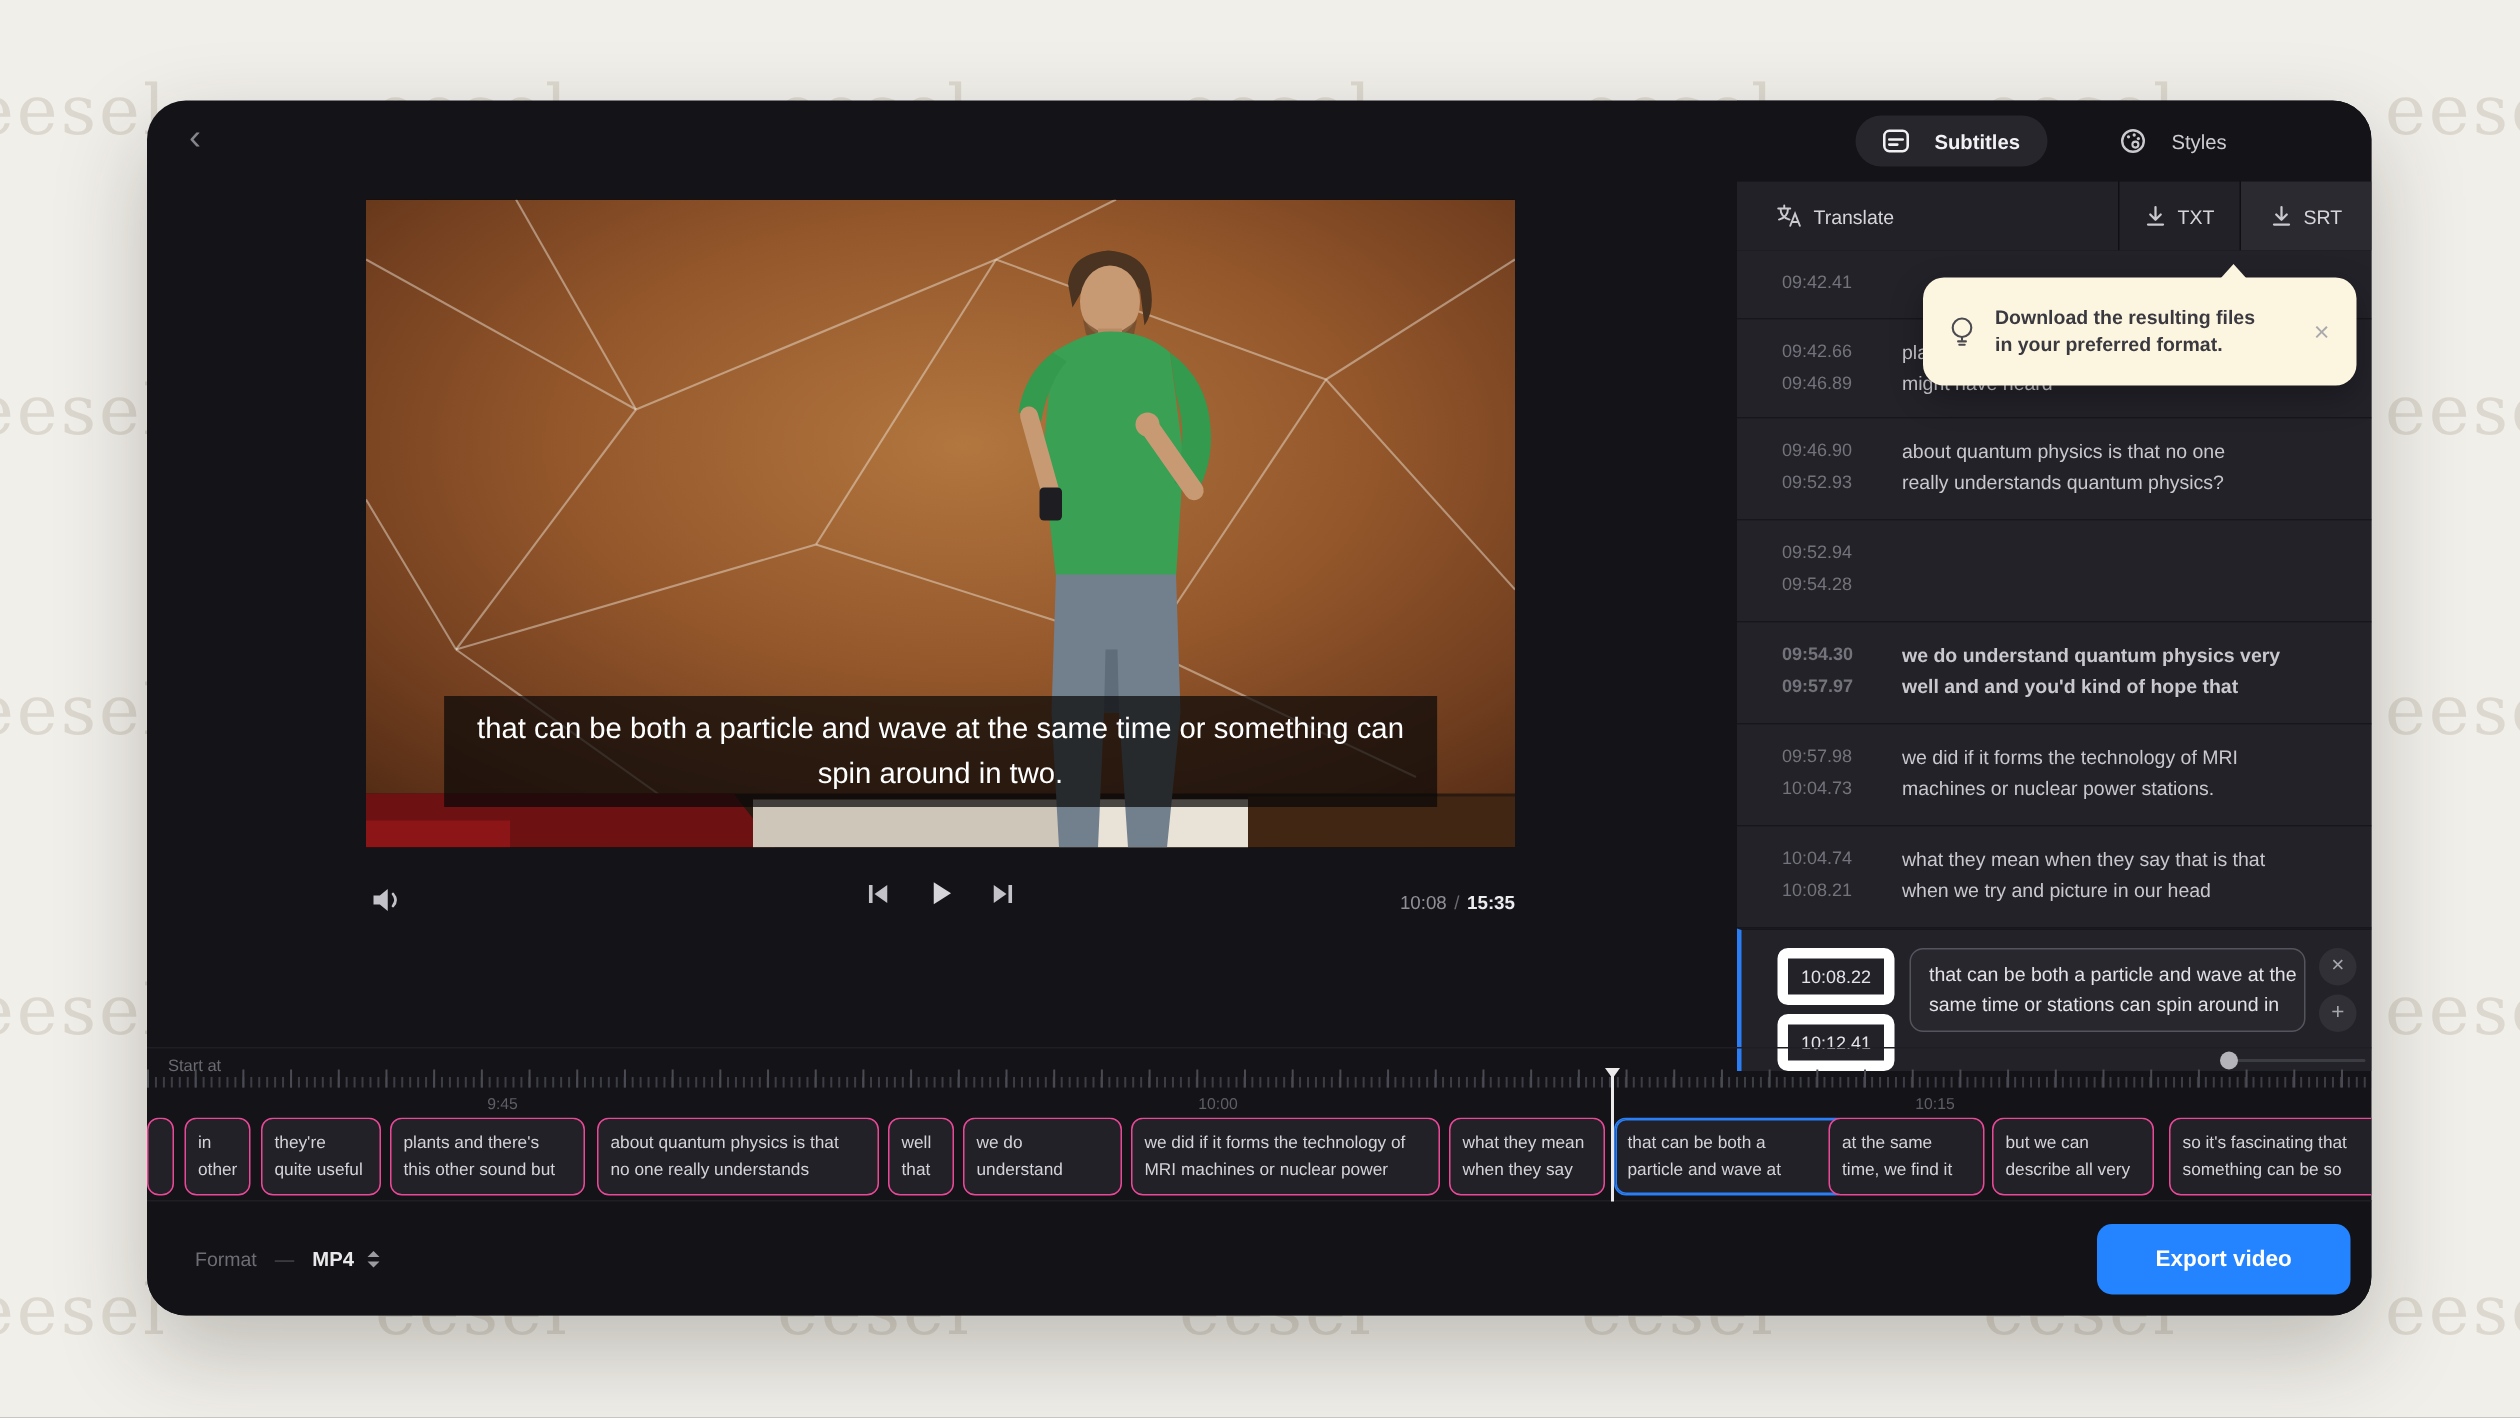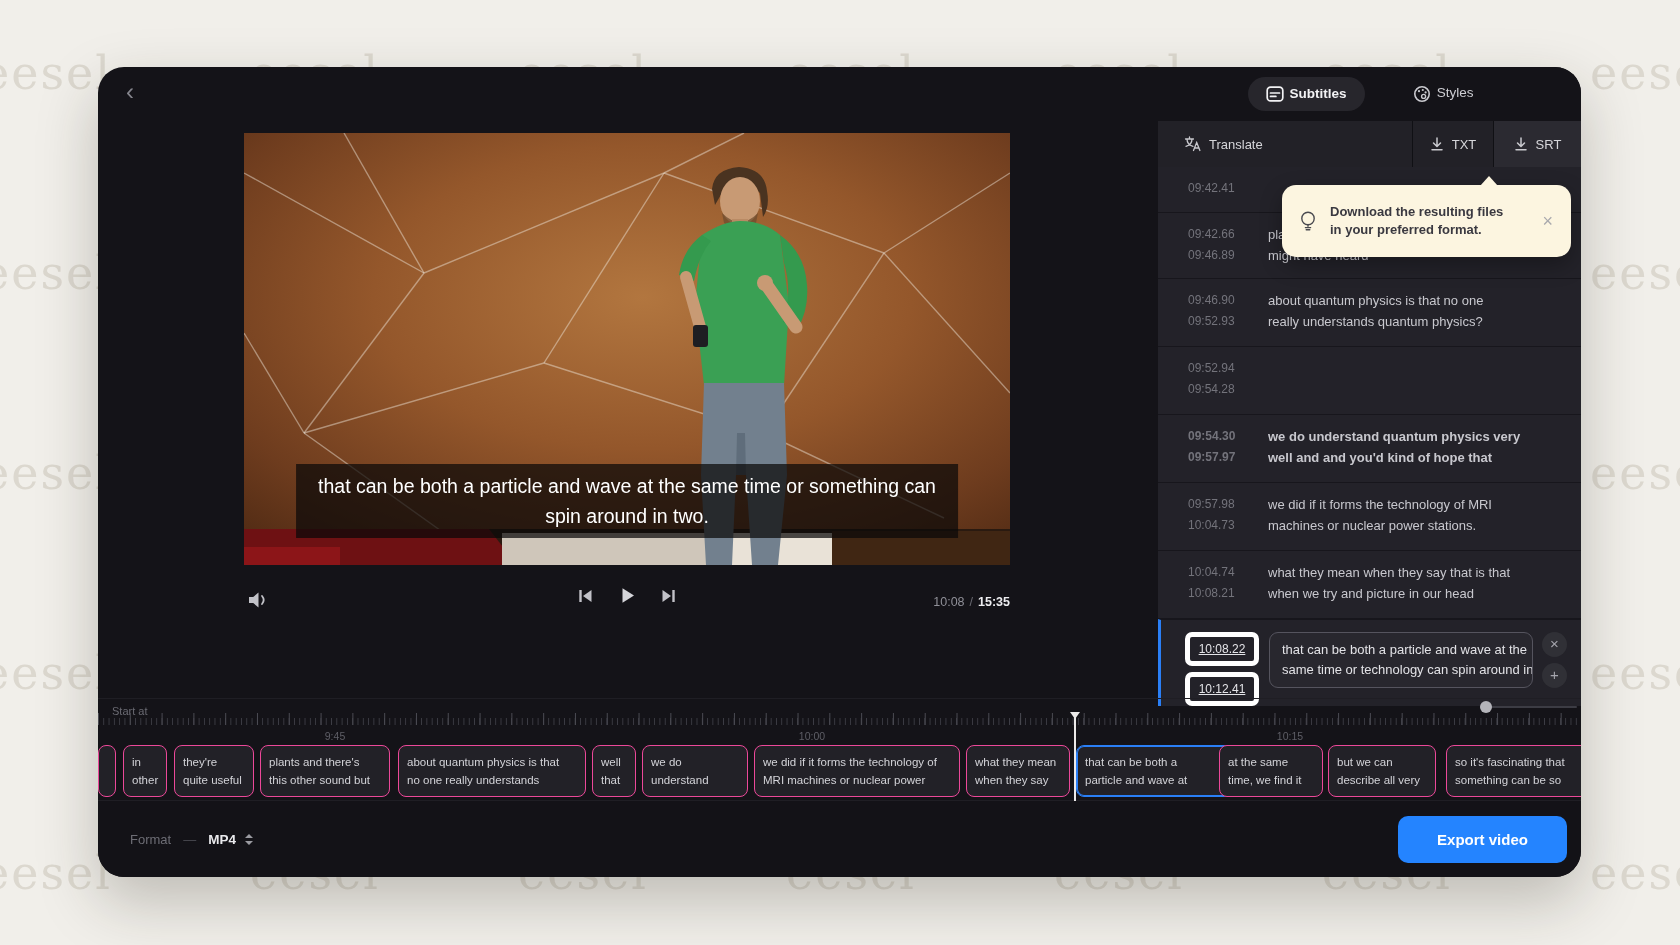--- a/index.html
+++ b/index.html
@@ -24,35 +24,35 @@
   .vol{position:absolute;left:2px;top:24px;cursor:pointer;}
   .transport{position:absolute;left:50%;top:20px;transform:translateX(-50%);display:flex;align-items:center;gap:22px;}
   .transport svg{cursor:pointer;}
   .time{position:absolute;right:0;top:30px;font-size:12.5px;color:#8f8f97;}
   .time .total{color:#ededf0;font-weight:700;}
   .time .sep{margin:0 5px;color:#6a6a72;}
 
   
   .sidebar{position:absolute;left:1060px;top:0;width:423px;height:631px;display:flex;flex-direction:column;}
   .tabs{height:54px;display:flex;align-items:center;justify-content:center;gap:30px;background:#141318;flex:none;}
-  .tab{display:flex;gap:6px;font-size:13.5px;color:#cdcdd2;cursor:pointer;padding:9px 18px;border-radius:20px;}
+  .tab{display:flex;align-items:center;gap:17px;font-size:13.5px;color:#cdcdd2;cursor:pointer;padding:9px 18px;border-radius:20px;}
   .tab.active{background:#27262c;color:#f2f2f4;font-weight:700;}
   .toolbar{height:46px;flex:none;display:grid;grid-template-columns:254px 80px 1fr;gap:1px;background:#101014;}
   .tcell{background:#222127;display:flex;align-items:center;justify-content:center;gap:8px;font-size:13px;color:#d6d6da;cursor:pointer;}
   .tcell.translate{justify-content:flex-start;padding-left:26px;}
   .tcell.srt{background:#2b2a31;}
   .sublist{flex:none;display:flex;flex-direction:column;}
   .srow{background:#232229;border-bottom:1px solid #17161c;box-sizing:border-box;display:flex;padding:11px 0 0 30px;overflow:hidden;}
   .srow .times{width:80px;flex:none;font-size:12px;color:#73737b;line-height:21px;}
   .srow .txt{font-size:13px;color:#c8c8ce;line-height:21px;white-space:nowrap;}
   .active-row{flex:1;background:#232229;border-left:3px solid #2a7ff6;border-top:1px solid #17161c;box-sizing:border-box;
               display:flex;align-items:flex-start;padding:12px 8px 0 24px;position:relative;}
   .tstack{display:flex;flex-direction:column;gap:6px;flex:none;}
-  .tbox{width:64px;height:24px;border:5px solid #ffffff;border-radius:7px;font-size:12px;color:#e4e4e8;
-        display:flex;align-items:center;justify-content:center;cursor:text;text-decoration:underline;}
+  .tbox{width:64px;height:24px;border:7px solid #ffffff;border-radius:7px;font-size:12px;color:#e4e4e8;
+        display:flex;align-items:center;justify-content:center;cursor:text;}
   .textbox{margin-left:10px;width:238px;height:40px;border:1px solid #55545e;border-radius:9px;background:#28272e;
            padding:7px 12px;font-size:13px;color:#e2e2e6;line-height:20px;white-space:nowrap;overflow:hidden;cursor:text;}
   .rowbtns{margin-left:9px;display:flex;flex-direction:column;gap:6px;}
   .circle{width:25px;height:25px;border-radius:50%;background:#303036;color:#a5a5ad;font-size:15px;line-height:24px;text-align:center;cursor:pointer;}
 
   
   .tooltip{position:absolute;left:1184px;top:118px;width:289px;height:72px;background:#fcf5e0;border-radius:14px;
            box-shadow:0 8px 22px rgba(0,0,0,.30);display:flex;align-items:center;padding:0 12px 0 16px;box-sizing:border-box;z-index:6;}
   .tooltip::before{content:"";position:absolute;top:-9px;left:198px;border-left:9px solid transparent;border-right:9px solid transparent;border-bottom:10px solid #fcf5e0;}
   .tip-text{font-size:13px;line-height:18px;font-weight:700;color:#3a3940;margin-left:12px;flex:1;}
@@ -328,21 +328,21 @@
           </div>
         </div>
 
       <div class="active-row">
         <div class="tstack">
           <div class="tbox">10:08.22</div>
           <div class="tbox">10:12.41</div>
         </div>
         <div class="textbox">
           <div>that can be both a particle and wave at the</div>
-          <div>same time or technology can spin around in</div>
+          <div>same time or stations can spin around in</div>
         </div>
         <div class="rowbtns">
           <div class="circle">×</div>
           <div class="circle">+</div>
         </div>
       </div>
     </div>
 
     <div class="tooltip">
       <svg width="20" height="22" viewBox="0 0 20 22">

